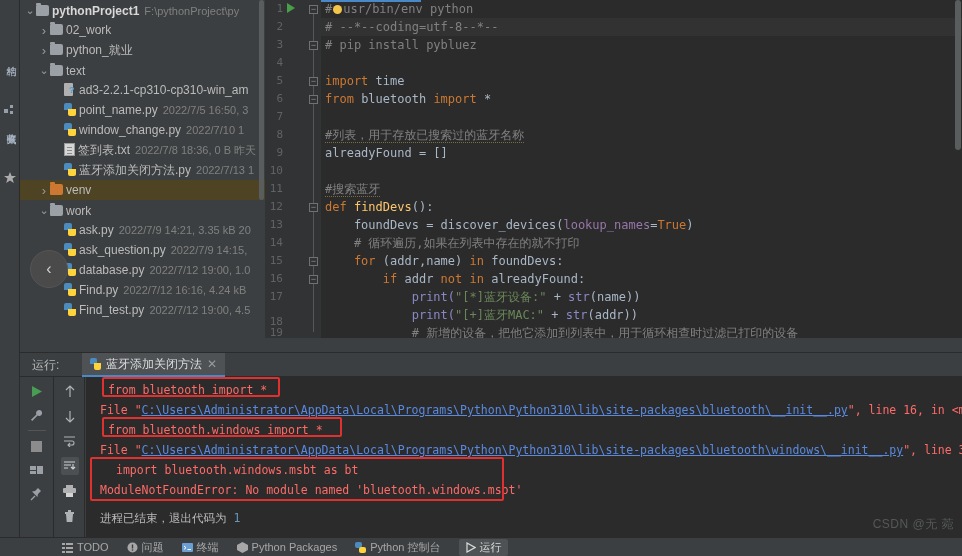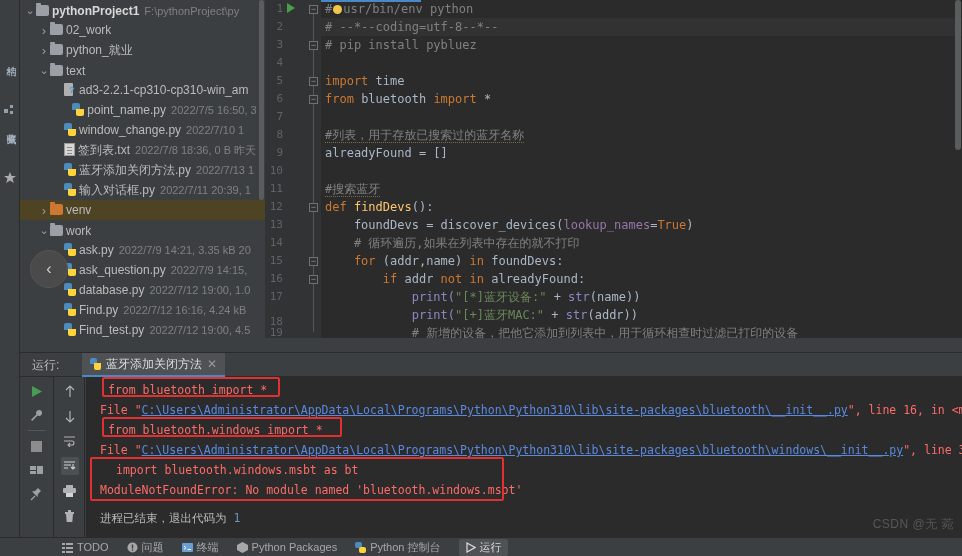--- a/index.html
+++ b/index.html
@@ -204,25 +204,24 @@
     </svg>
   </div>
 
   <div class="tree-panel">
     <div id="tree-rows">
         <div class="tree-row" style="padding-left: 4px;"><span class="arrow" style="font-size: 11px; vertical-align: 1px;">⌄</span><span class="fold"></span><span class="nm bold">pythonProject1</span><span class="meta">F:\pythonProject\py</span></div>
         <div class="tree-row" style="padding-left: 18px;"><span class="arrow" style="font-size: 13px;">›</span><span class="fold"></span><span class="nm">02_work</span></div>
         <div class="tree-row" style="padding-left: 18px;"><span class="arrow" style="font-size: 13px;">›</span><span class="fold"></span><span class="nm">python_就业</span></div>
         <div class="tree-row" style="padding-left: 18px;"><span class="arrow" style="font-size: 11px; vertical-align: 1px;">⌄</span><span class="fold"></span><span class="nm">text</span></div>
         <div class="tree-row" style="padding-left: 32px;"><span class="arrow"></span><span class="whl"><span class="a"></span><span class="q">?</span></span><span class="nm">ad3-2.2.1-cp310-cp310-win_am</span></div>
-        <div class="tree-row" style="padding-left: 32px; text-align: center;"><span class="arrow"></span><span class="pyi"><span class="a"></span><span class="b"></span></span><span class="nm">point_name.py</span><span class="meta">2022/7/5 16:50, 3</span></div>
+        <div class="tree-row" style="padding-left: 32px;"><span class="arrow"></span><span class="pyi"><span class="a"></span><span class="b"></span></span><span class="nm">point_name.py</span><span class="meta">2022/7/5 16:50, 3</span></div>
         <div class="tree-row" style="padding-left: 32px;"><span class="arrow"></span><span class="pyi"><span class="a"></span><span class="b"></span></span><span class="nm">window_change.py</span><span class="meta">2022/7/10 1</span></div>
         <div class="tree-row" style="padding-left: 32px;"><span class="arrow"></span><span class="txi"></span><span class="nm">签到表.txt</span><span class="meta">2022/7/8 18:36, 0 B 昨天</span></div>
         <div class="tree-row" style="padding-left: 32px;"><span class="arrow"></span><span class="pyi"><span class="a"></span><span class="b"></span></span><span class="nm">蓝牙添加关闭方法.py</span><span class="meta">2022/7/13 1</span></div>
-        <div class="tree-row" style="padding-left: 32px;"><span class="arrow"></span><span class="pyi"><span class="a"></span><span class="b"></span></span><span class="nm">输入对话框.py</span><span class="meta">2022/7/11 20:39, 1</span></div>
         <div class="tree-row sel" style="padding-left: 18px;"><span class="arrow" style="font-size: 13px;">›</span><span class="fold orange"></span><span class="nm">venv</span></div>
         <div class="tree-row" style="padding-left: 18px;"><span class="arrow" style="font-size: 11px; vertical-align: 1px;">⌄</span><span class="fold"></span><span class="nm">work</span></div>
         <div class="tree-row" style="padding-left: 32px;"><span class="arrow"></span><span class="pyi"><span class="a"></span><span class="b"></span></span><span class="nm">ask.py</span><span class="meta">2022/7/9 14:21, 3.35 kB 20</span></div>
         <div class="tree-row" style="padding-left: 32px;"><span class="arrow"></span><span class="pyi"><span class="a"></span><span class="b"></span></span><span class="nm">ask_question.py</span><span class="meta">2022/7/9 14:15,</span></div>
         <div class="tree-row" style="padding-left: 32px;"><span class="arrow"></span><span class="pyi"><span class="a"></span><span class="b"></span></span><span class="nm">database.py</span><span class="meta">2022/7/12 19:00, 1.0</span></div>
         <div class="tree-row" style="padding-left: 32px;"><span class="arrow"></span><span class="pyi"><span class="a"></span><span class="b"></span></span><span class="nm">Find.py</span><span class="meta">2022/7/12 16:16, 4.24 kB</span></div>
         <div class="tree-row" style="padding-left: 32px;"><span class="arrow"></span><span class="pyi"><span class="a"></span><span class="b"></span></span><span class="nm">Find_test.py</span><span class="meta">2022/7/12 19:00, 4.5</span></div>
       </div>
     <div class="tree-scroll">
       <div class="thumb"></div>

